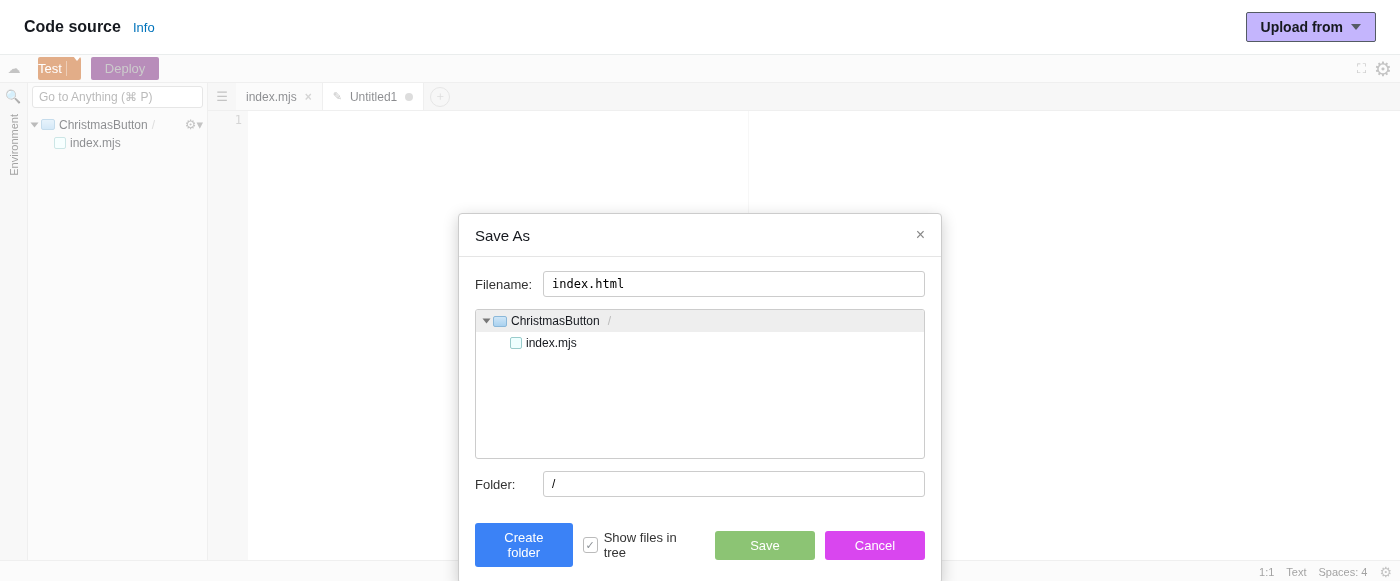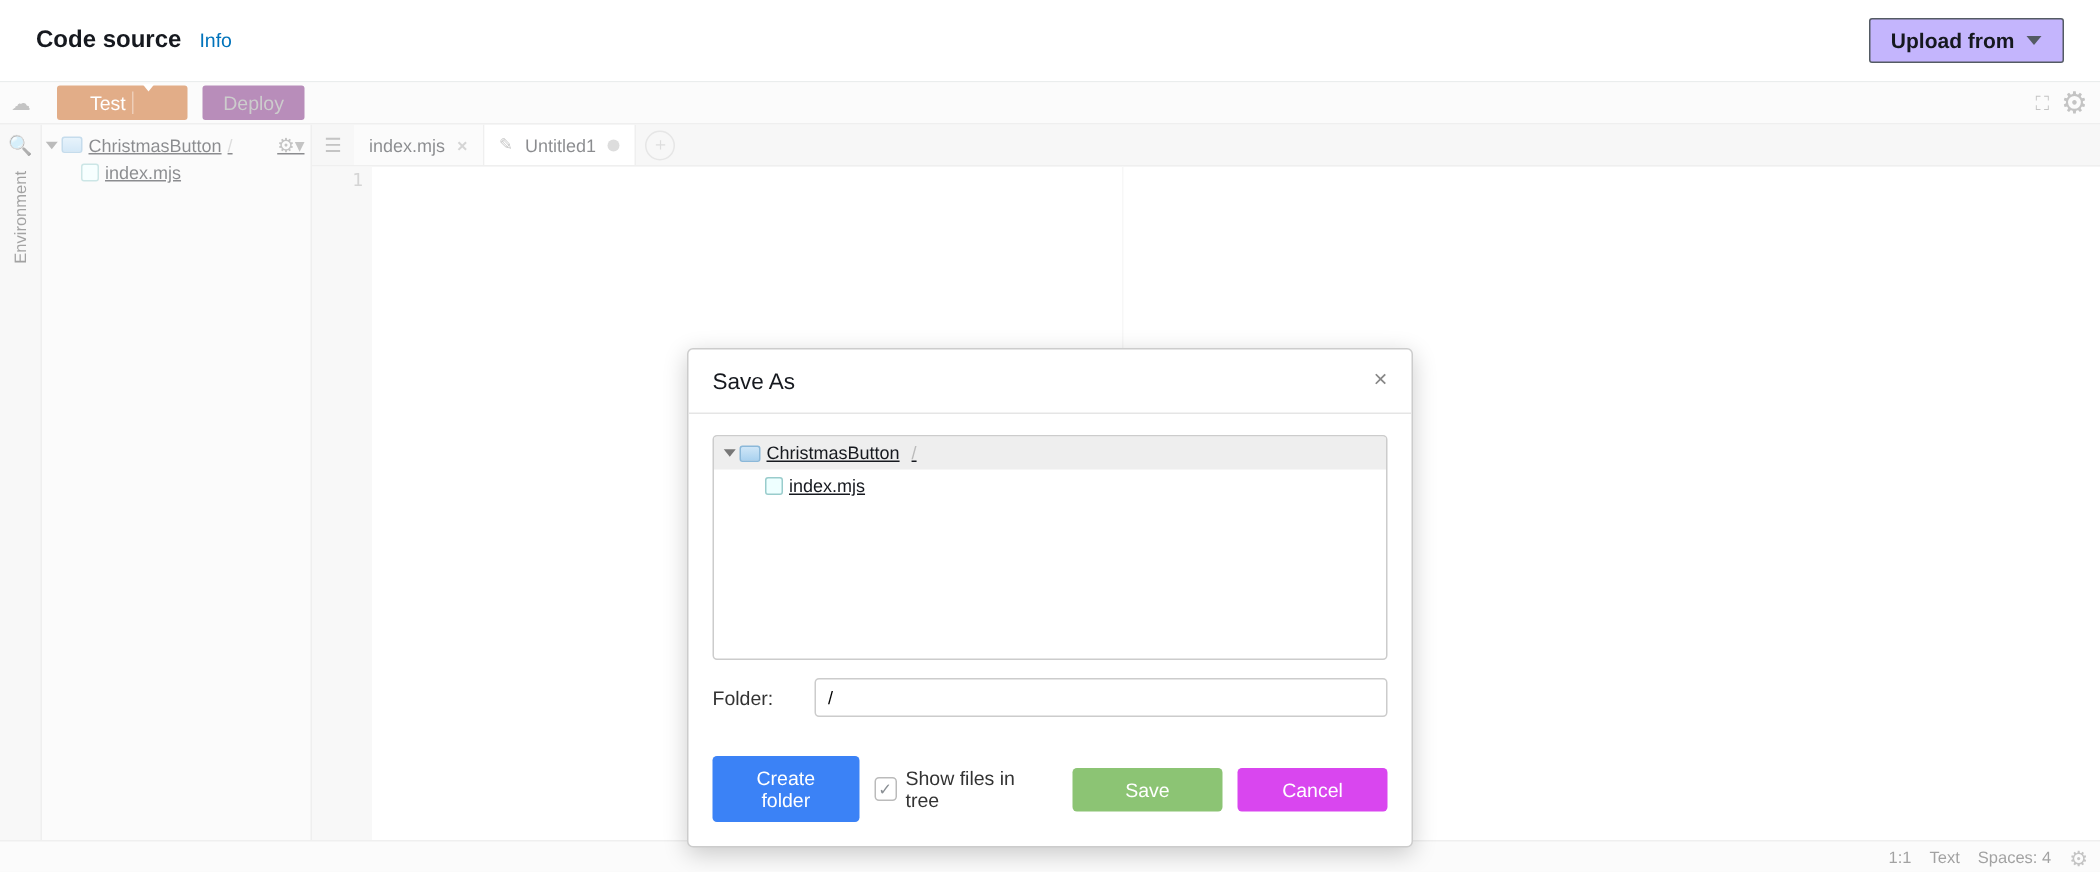--- a/index.html
+++ b/index.html
@@ -29,21 +29,21 @@
 
   
   .menubar {
     height: 28px; display: flex; align-items: center; background: #f7f7f7;
     border-bottom: 1px solid #dedede; position: relative;
   }
   .cloud-icon { width: 28px; text-align: center; color: #888; }
   .menus { display: flex; }
   .menus span { padding: 0 10px; color: #222; cursor: pointer; }
   .test-btn {
-    margin-left: 10px; background: #c55a11; color: #fff; padding: 4px 22px;
+    margin-left: 10px; background: #c55a11; color: #fff; padding: 4px 0;
     display: flex; align-items: flex-start; gap: 4px; border-radius: 2px; cursor: pointer;
   }
   .test-btn-split { border-left: 1px solid rgba(255,255,255,0.4); padding-left: 6px; }
   .test-caret { width:0;height:0;border-left:4px solid transparent;border-right:4px solid transparent;border-top:5px solid #fff; }
   .deploy-btn {
     margin-left: 10px; background: #701a75; color: #999; padding: 4px 14px;
     border-radius: 2px; cursor: default;
   }
   .menubar-right { margin-left: auto; display: flex; align-items: center; gap: 8px; padding-right: 8px; }
   .expand-icon, .gear-big { color: #888; cursor: pointer; }
@@ -62,21 +62,21 @@
   .sidebar {
     width: 180px; background: #f7f7f7; border-right: 1px solid #dedede;
     display: flex; flex-direction: column;
   }
   .search-row { padding: 3px 4px; }
   .search-inp {
     width: 100%; border: 1px solid #ccc; border-radius: 3px; padding: 3px 6px;
     font-size: 12px; color: #888; background: #fff;
   }
   .tree { padding: 4px 0; font-size: 12px; flex: 1; }
-  .tree-row { display: flex; align-items: center; padding: 2px 4px; gap: 4px; text-decoration: underline; }
+  .tree-row { display: flex; align-items: center; padding: 2px 4px; gap: 4px; }
   .tree-row.root { justify-content: space-between; }
   .tree-row-left { display: flex; align-items: center; gap: 4px; }
   .tw { width:0;height:0;border-top:4px solid transparent;border-bottom:4px solid transparent;border-left:5px solid #777; transform: rotate(90deg);}
   .folder-icon { width: 14px; height: 11px; background: linear-gradient(#cfe6f7,#a9d1ef); border: 1px solid #8bb8d9; border-radius: 2px; }
   .file-icon { width: 12px; height: 12px; border: 1px solid #9cc; background: #eff; border-radius: 2px; position: relative;}
   .tree-file { padding-left: 26px; }
   .gear-sm { color: #888; font-size: 13px; cursor: pointer; }
 
   
   .editor { flex: 1; display: flex; flex-direction: column; background: #fff; }
@@ -183,20 +183,23 @@
     </div>
   </div>
 
   <div class="ide-body">
     <div class="env-tab">
       <div style="color:#888;">🔍</div>
       <div class="env-label">Environment</div>
     </div>
 
     <div class="sidebar">
+      <div class="search-row">
+        <input class="search-inp" placeholder="Go to Anything (⌘ P)" style="">
+      </div>
       <div class="tree">
         <div class="tree-row root">
           <div class="tree-row-left">
             <span class="tw"></span>
             <span class="folder-icon"></span>
             <span>ChristmasButton</span>
             <span style="color:#bbb;">/</span>
           </div>
           <span class="gear-sm">⚙▾</span>
         </div>
@@ -239,20 +242,24 @@
     <span class="gear">⚙</span>
   </div>
 
   <div class="modal-backdrop">
     <div class="modal">
       <div class="modal-head">
         <div class="modal-title">Save As</div>
         <div class="modal-close">×</div>
       </div>
       <div class="modal-body">
+        <div class="form-row">
+          <div class="form-label">Filename:</div>
+          <input class="form-input" value="index.html" style="">
+        </div>
         <div class="tree-box">
           <div class="tree-row root2">
             <span class="tw"></span>
             <span class="folder-icon"></span>
             <span>ChristmasButton</span>
             <span style="color:#bbb;margin-left:4px;">/</span>
           </div>
           <div class="tree-row file2">
             <span class="file-icon"></span>
             <span>index.mjs</span>

